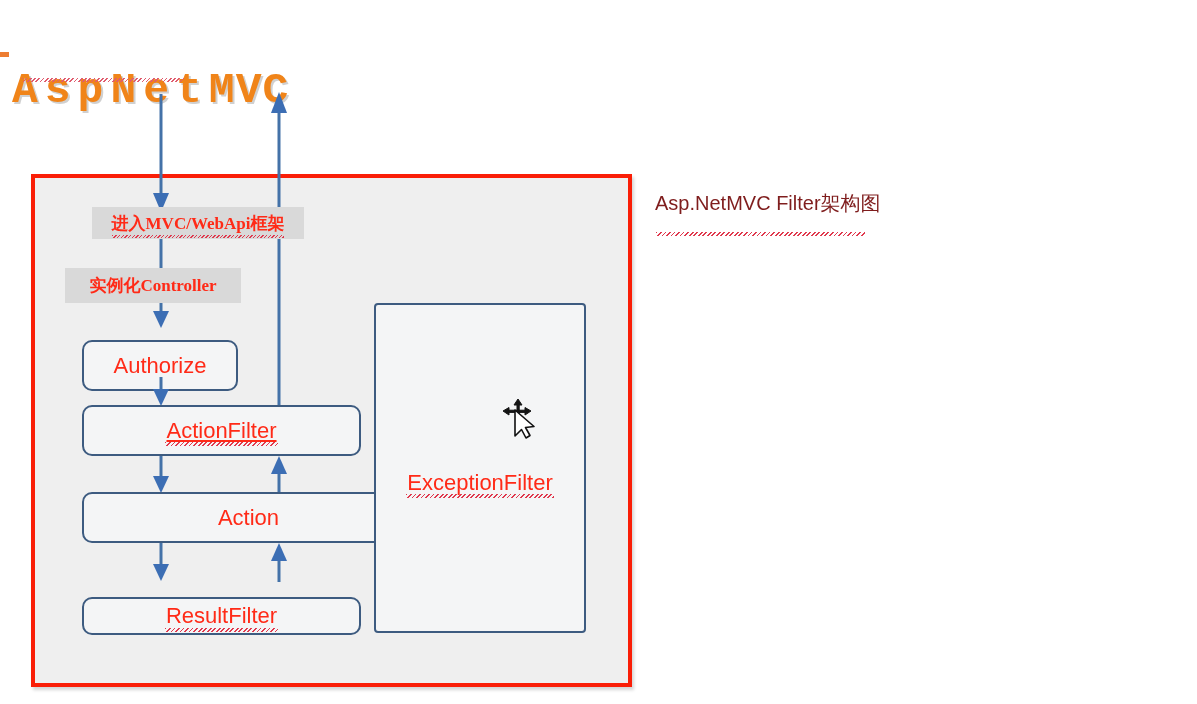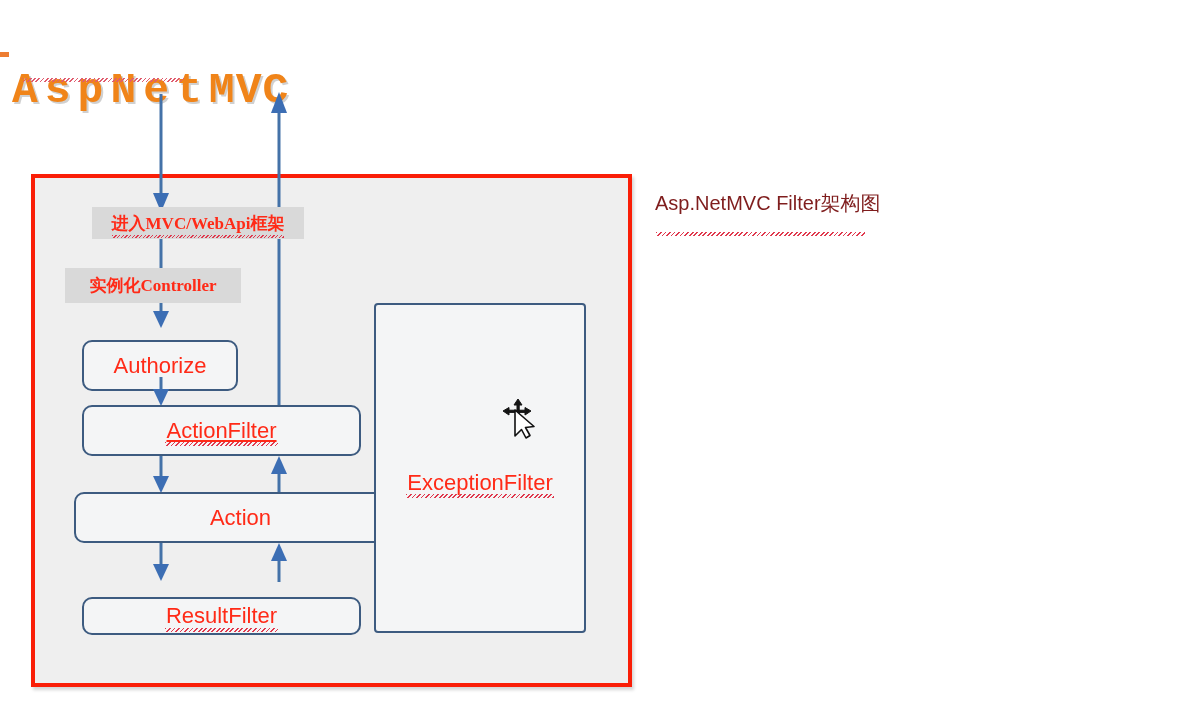--- a/index.html
+++ b/index.html
@@ -109,21 +109,21 @@
     color: #FF2A17;
     font-family: "Liberation Sans", sans-serif;
     font-size: 22px;
     display: flex;
     align-items: center;
     justify-content: center;
     box-sizing: border-box;
   }
   #box-authorize   { left: 82px;  top: 326px; width: 156px; height: 51px; margin-top: 14px; }
   #box-actionfilter{ left: 82px;  top: 405px; width: 279px; height: 51px; text-decoration: underline; }
-  #box-action      { left: 74px;  top: 492px; width: 333px; height: 51px; }
+  #box-action      { left: 82px;  top: 492px; width: 333px; height: 51px; }
   #box-resultfilter{ left: 82px;  top: 580px; width: 279px; height: 38px; margin-top: 17px; }
   #box-exceptionfilter {
     left: 374px; top: 303px; width: 212px; height: 330px;
     border-radius: 4px;
     font-size: 22px;
     align-items: center;
     justify-content: center;
   }
   #box-exceptionfilter .label-wrap { margin-top: 30px; }
 

